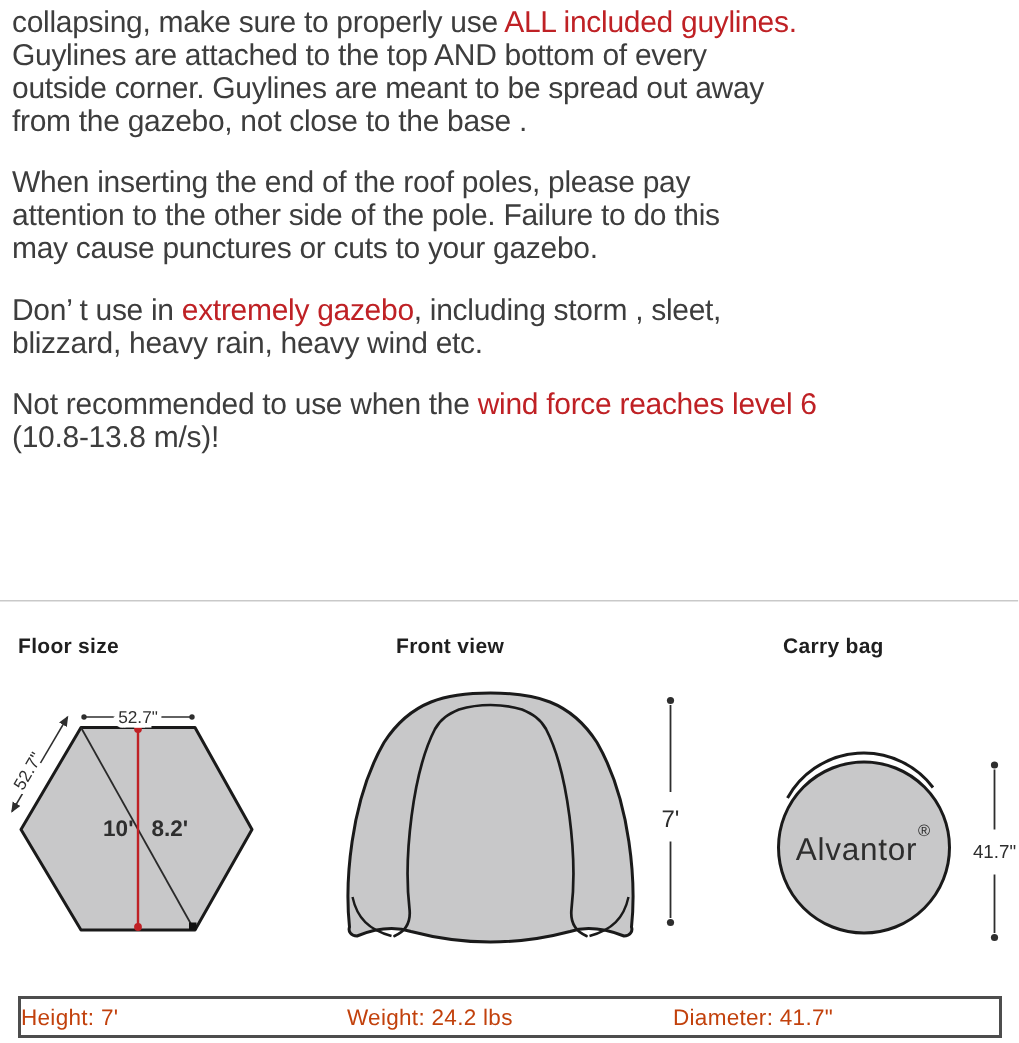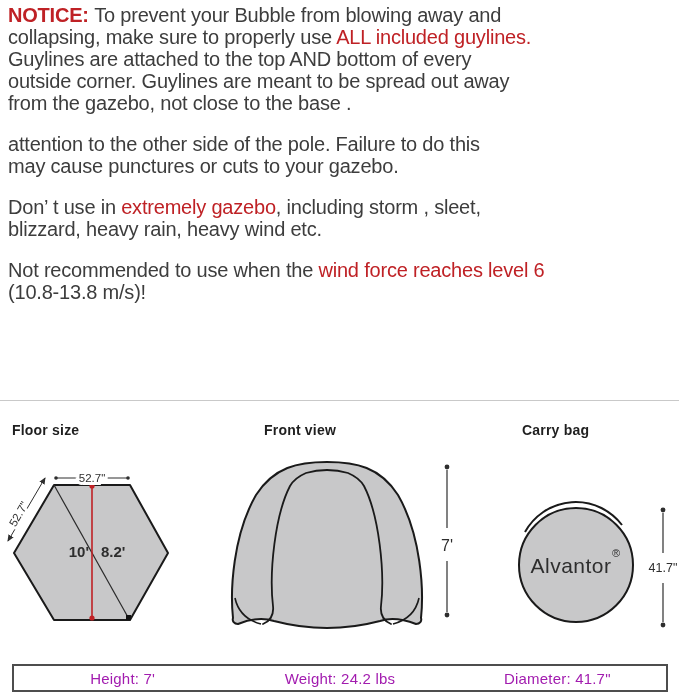--- a/index.html
+++ b/index.html
@@ -31,36 +31,36 @@
   .diag.floor{left:0;}
   .diag.front{left:230px;}
   .diag.bag{left:470px;}
   .dim-text{font-family:"Liberation Sans",sans-serif;fill:#2e2e2e;}
   .knockout{paint-order:stroke;stroke:#ffffff;stroke-width:6px;}
   
   .spec-table{
     position:absolute;left:12px;top:664px;width:652px;height:24px;
     border:2px solid #4d4d4d;display:flex;align-items:center;background:#fff;
   }
-  .spec-cell{flex:1;text-align:center;font-size:15px;color:#a21caf;letter-spacing:0.2px;}
+  .spec-cell{flex:1;text-align:left;font-size:15px;color:#c2410c;letter-spacing:0.2px;}
 </style>
 </head>
 <body>
 
 <div class="canvas">
 
   <div class="notice">
       <div class="para">
-        <div class="line"><span class="red bold">NOTICE: </span><span>To prevent your Bubble from blowing away and</span></div>
         <div class="line"><span>collapsing, make sure to properly use </span><span class="red">ALL included guylines.</span></div>
         <div class="line"><span>Guylines are attached to the top AND bottom of every</span></div>
         <div class="line"><span>outside corner. Guylines are meant to be spread out away</span></div>
         <div class="line"><span>from the gazebo, not close to the base .</span></div>
       </div>
       <div class="para">
+        <div class="line"><span>When inserting the end of the roof poles, please pay</span></div>
         <div class="line"><span>attention to the other side of the pole. Failure to do this</span></div>
         <div class="line"><span>may cause punctures or cuts to your gazebo.</span></div>
       </div>
       <div class="para">
         <div class="line"><span>Don’ t use in </span><span class="red">extremely gazebo</span><span>, including storm , sleet,</span></div>
         <div class="line"><span>blizzard, heavy rain, heavy wind etc.</span></div>
       </div>
       <div class="para">
         <div class="line"><span>Not recommended to use when the </span><span class="red">wind force reaches level 6</span></div>
         <div class="line"><span>(10.8-13.8 m/s)!</span></div>

